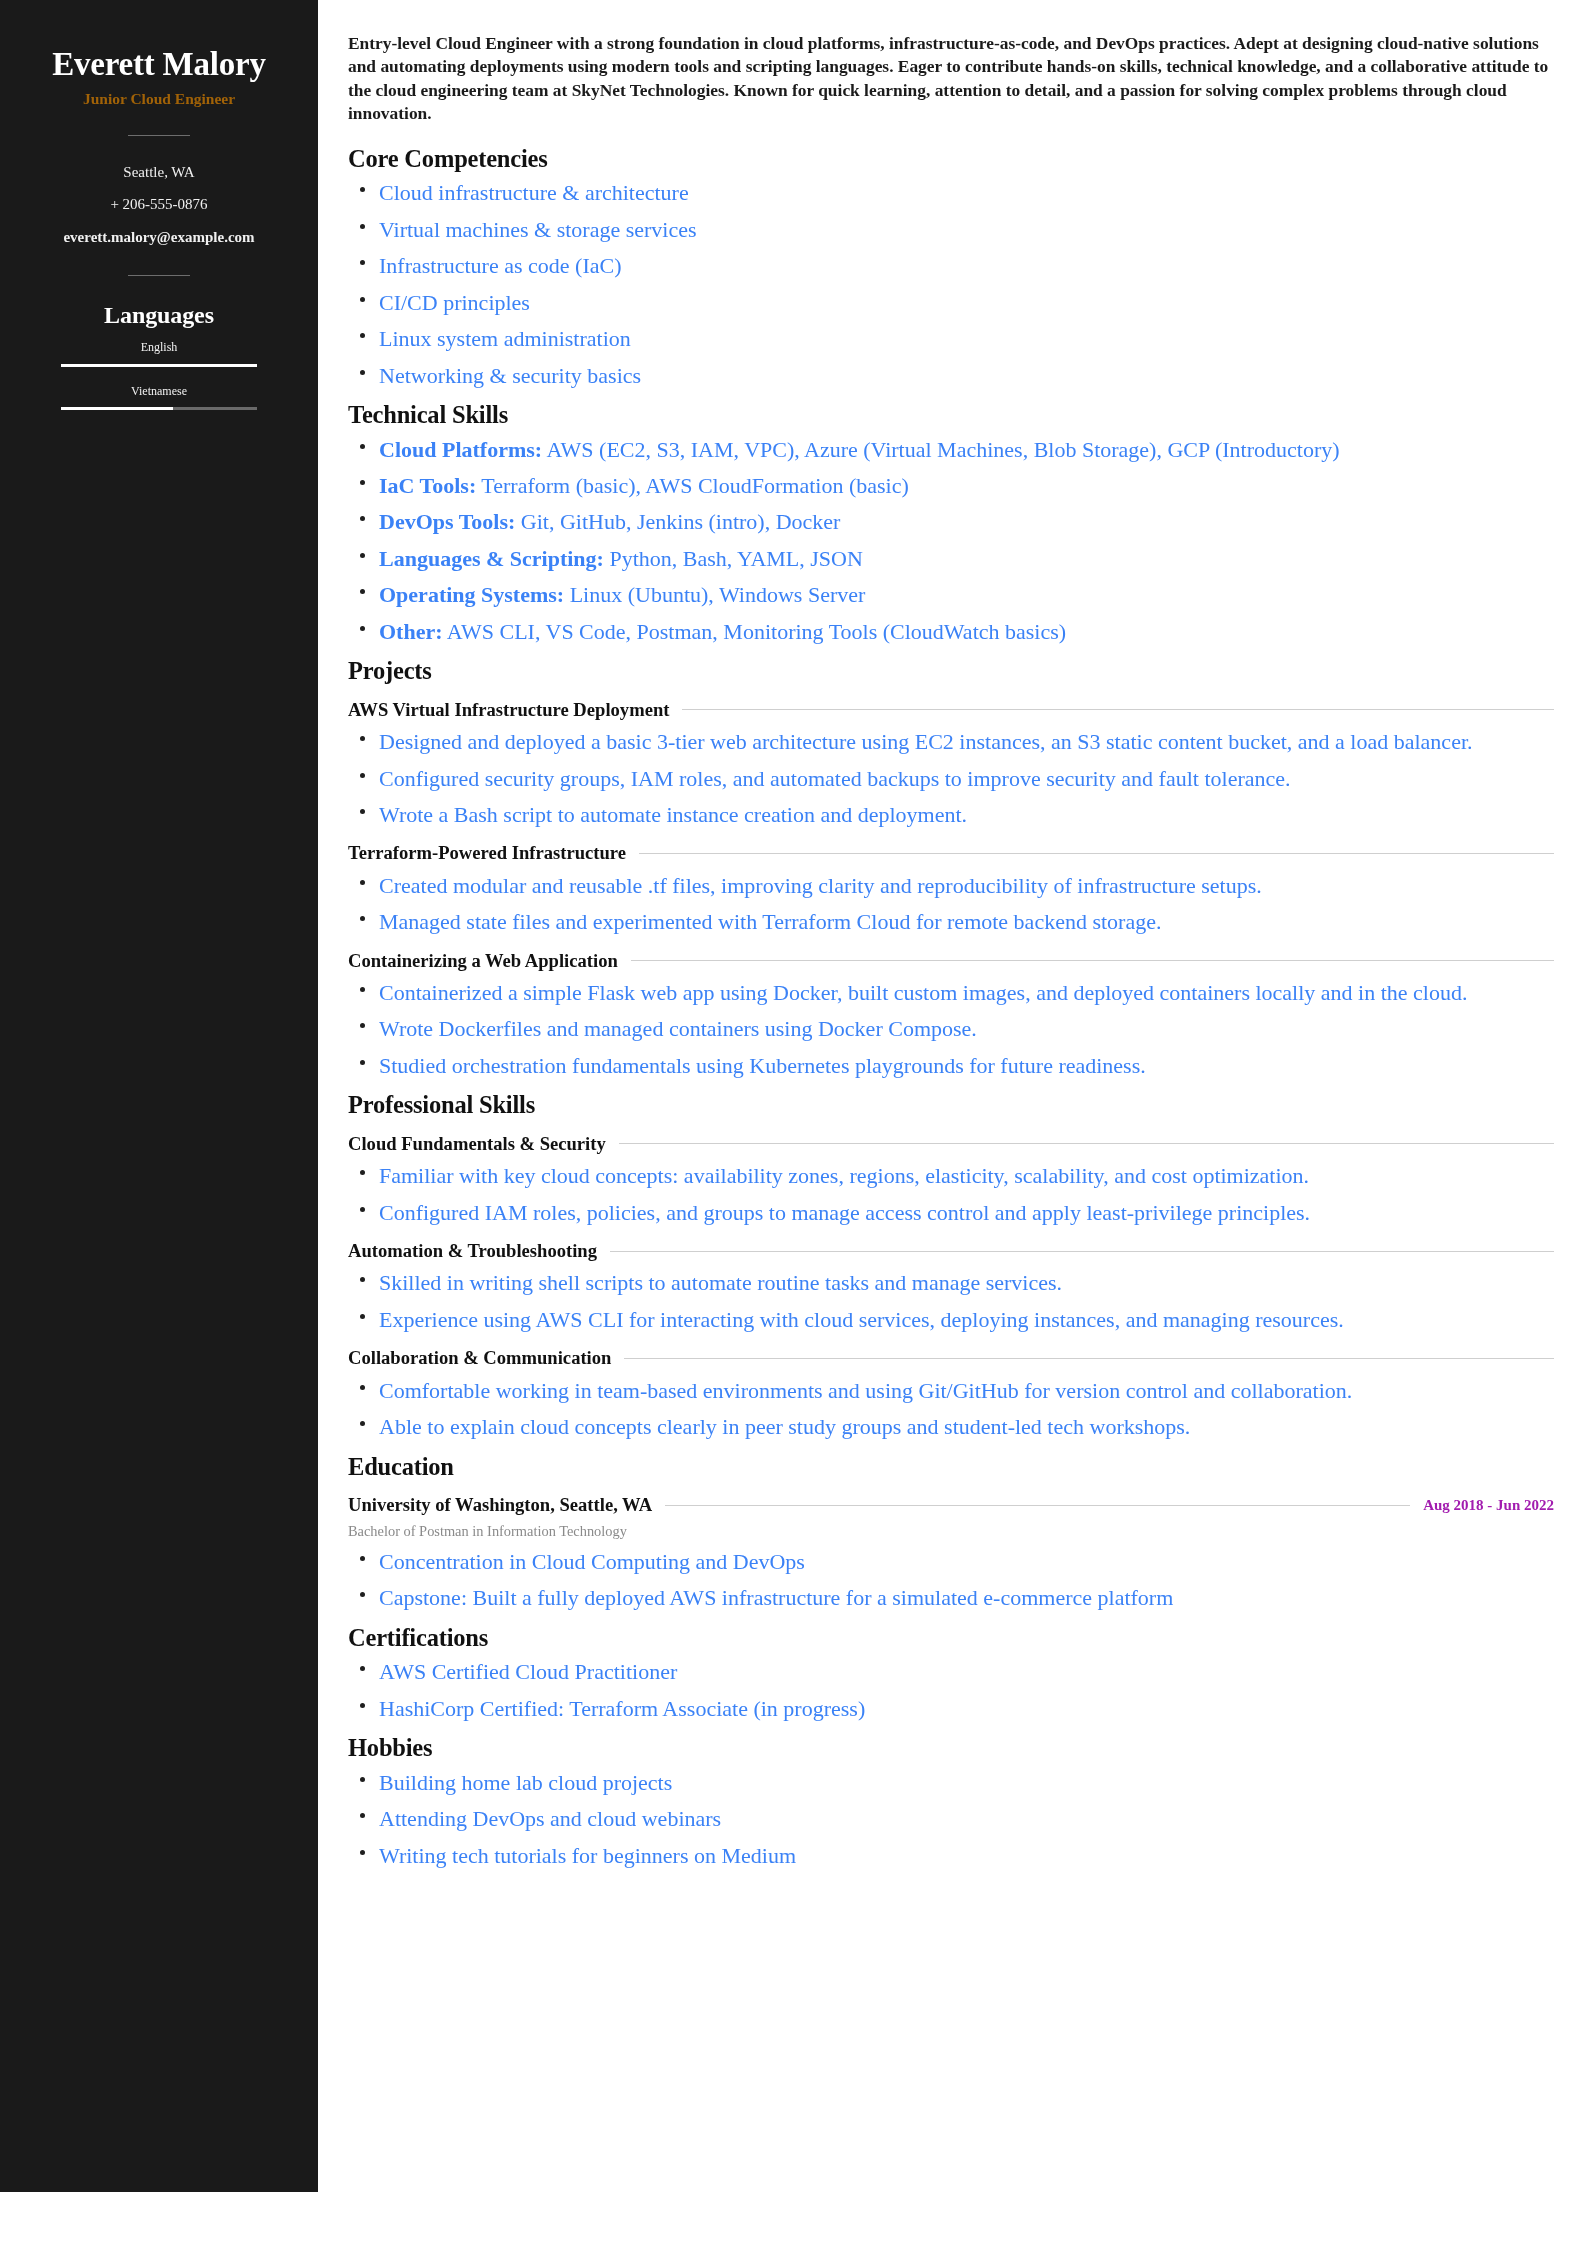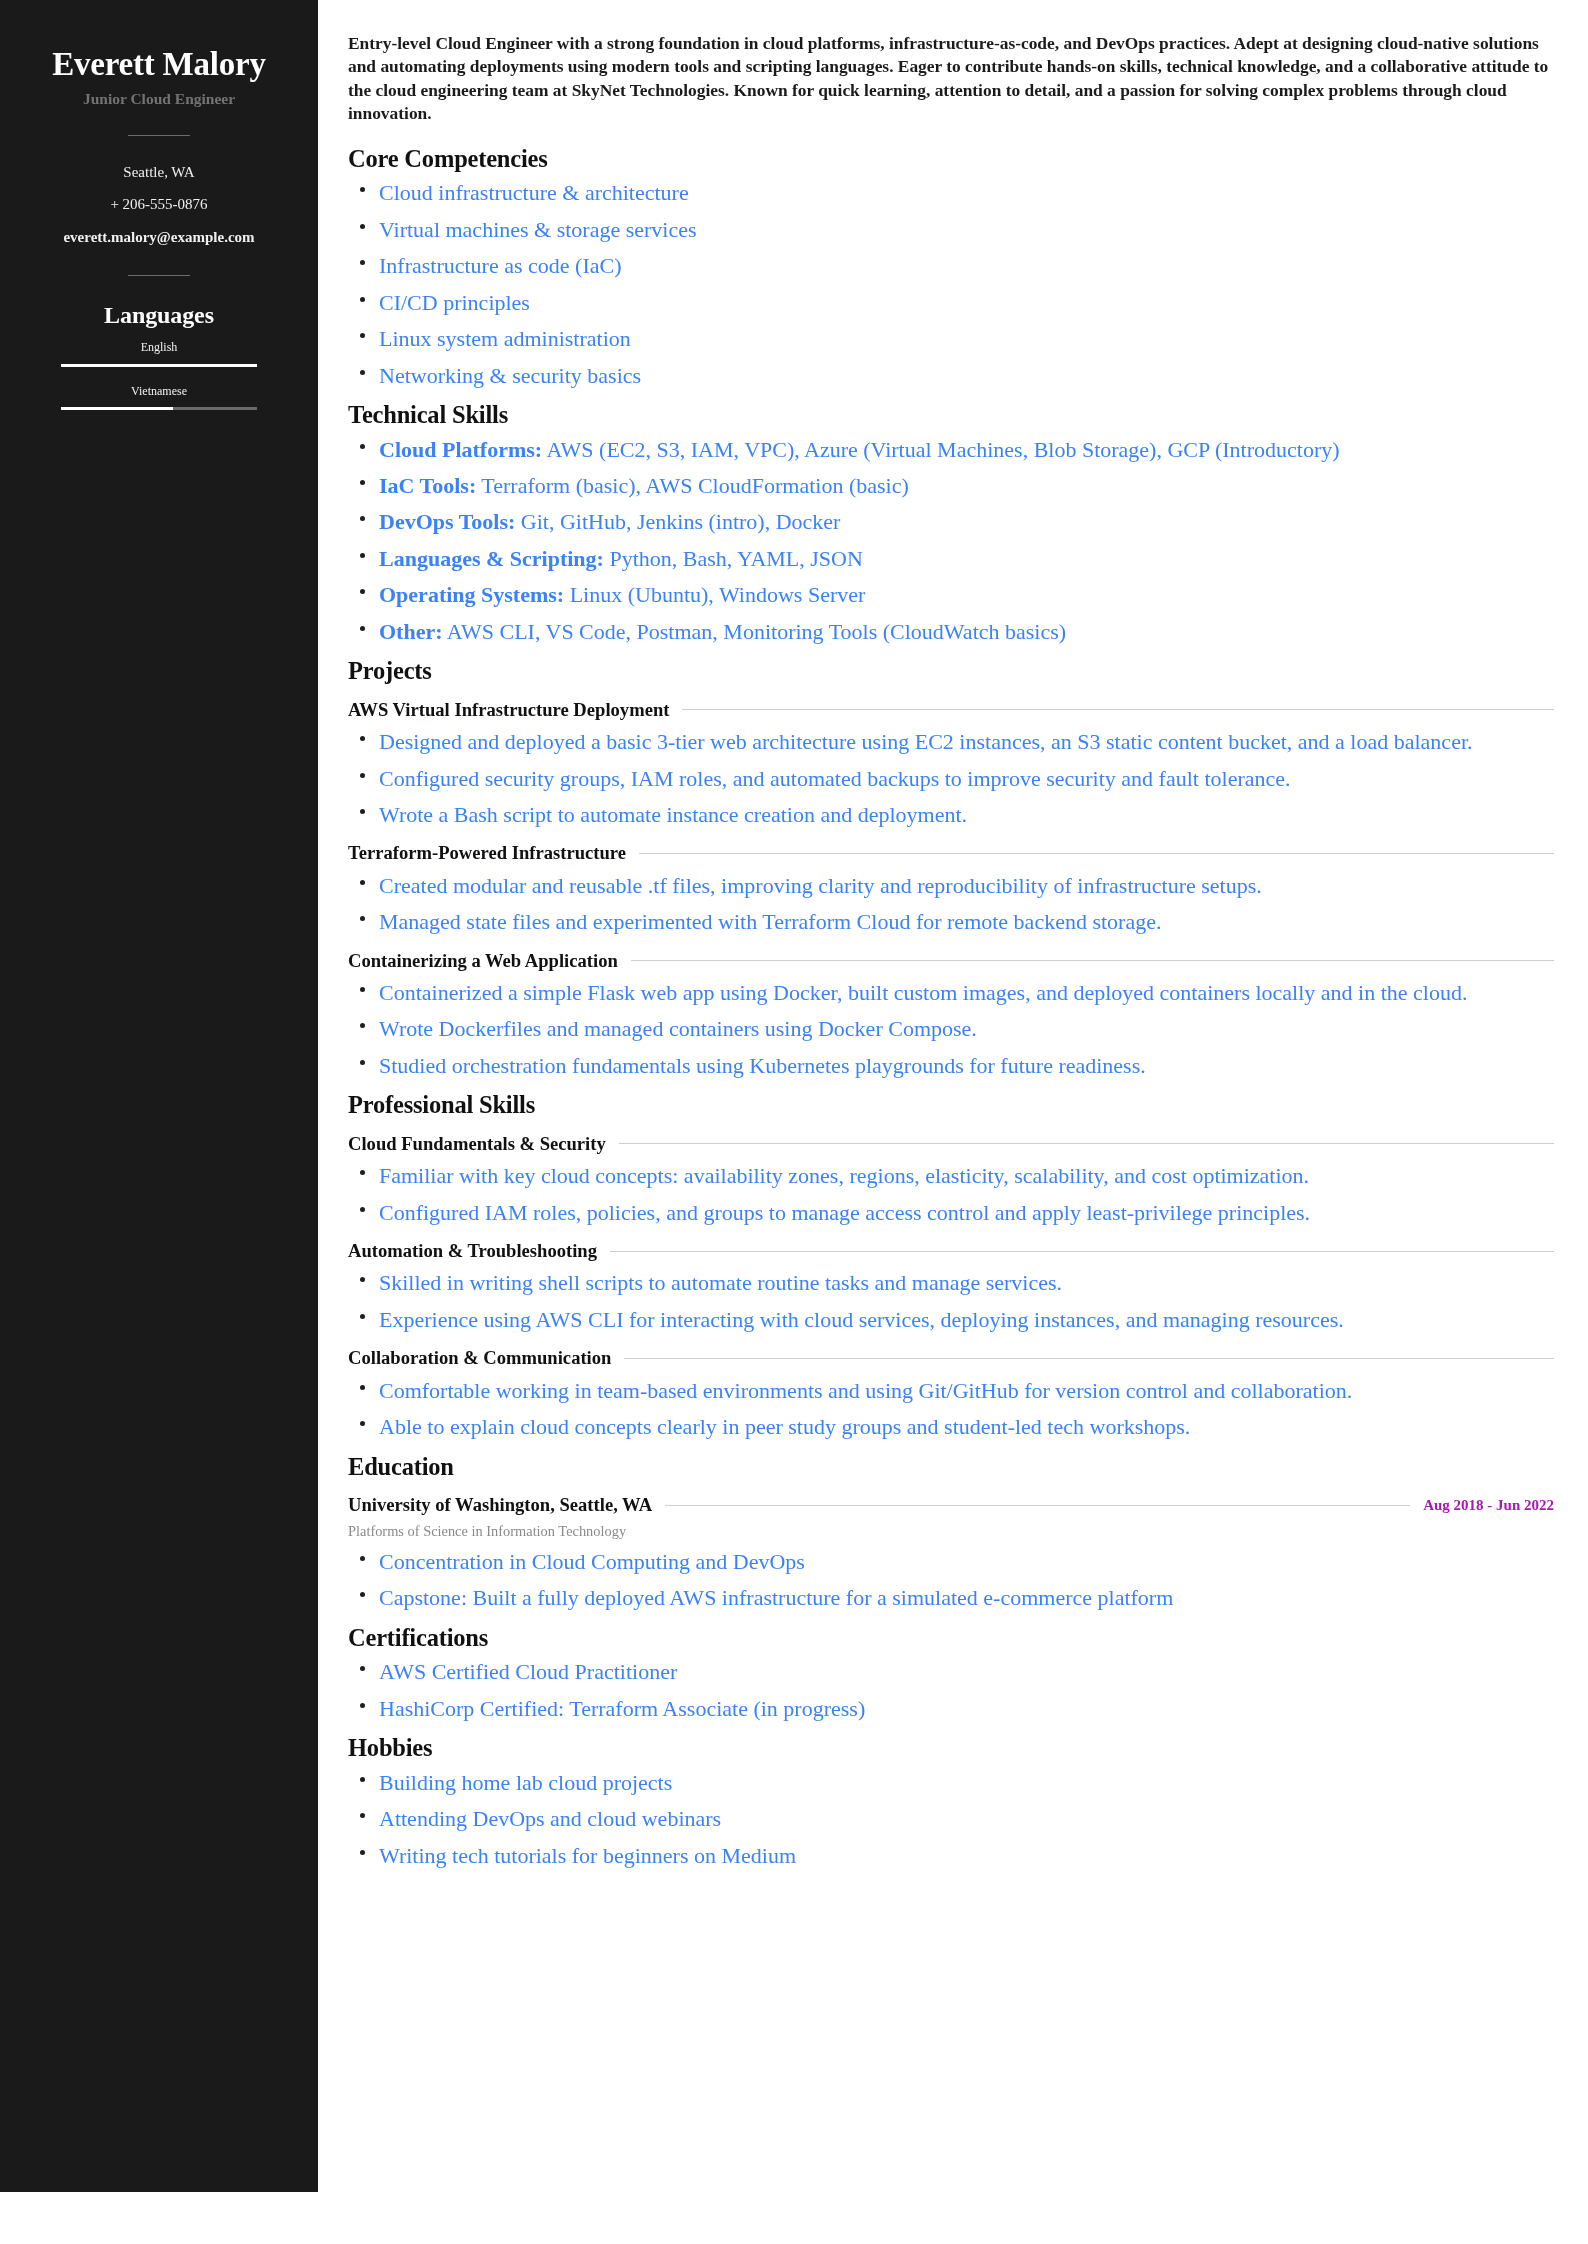--- a/index.html
+++ b/index.html
@@ -36,21 +36,21 @@
     letter-spacing: -0.2px;
     line-height: 1.12;
     margin: 0 0 7px 0;
     color: #ffffff;
   }
   .job-title {
     font-size: 15.5px;
     font-weight: bold;
     line-height: 1.2;
     margin: 0;
-    color: #737373;
+    color: #a16207;
   }
   .side-rule {
     width: 62px;
     height: 1px;
     background: #6d6d6d;
     margin: 26px auto 26px auto;
     border: 0;
   }
   .contact-line {
     font-size: 15px;
@@ -314,21 +314,21 @@
 
     <section class="section">
       <h2 class="section-title">Education</h2>
       <div id="education-entries">
           <div>
             <div class="sub-head">
               <span class="sub-head-text">University of Washington, Seattle, WA</span>
               <span class="sub-head-rule"></span>
               <span class="sub-head-date">Aug 2018 - Jun 2022</span>
             </div>
-            <div class="sub-sub">Platforms of Science in Information Technology</div>
+            <div class="sub-sub">Bachelor of Postman in Information Technology</div>
             <ul class="bullets entry-bullets">
               <li>Concentration in Cloud Computing and DevOps</li>
               <li>Capstone: Built a fully deployed AWS infrastructure for a simulated e-commerce platform</li>
             </ul>
           </div>
         </div>
     </section>
 
     <section class="section">
       <h2 class="section-title">Certifications</h2>

